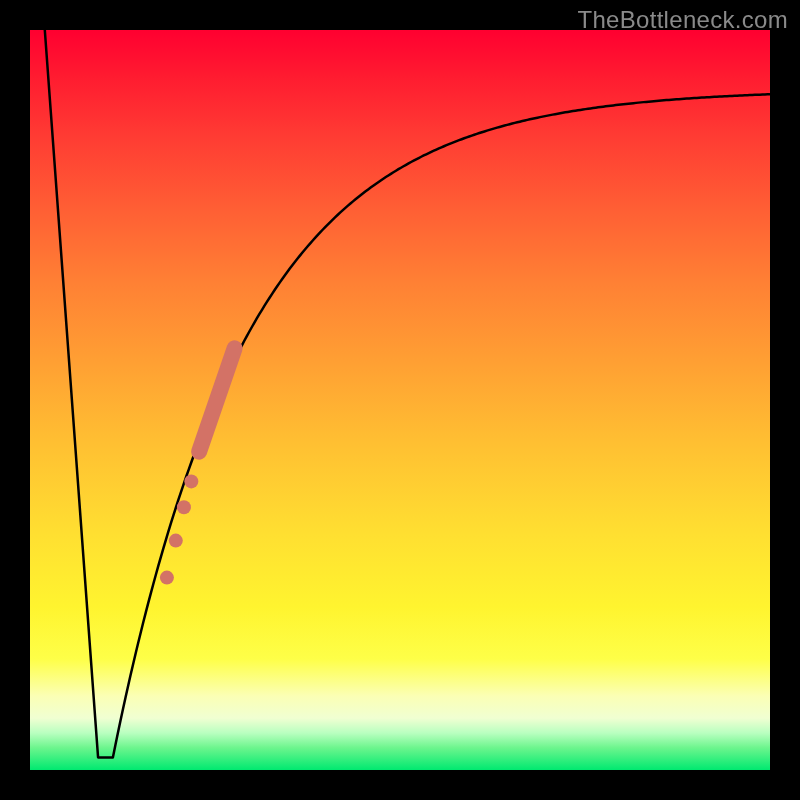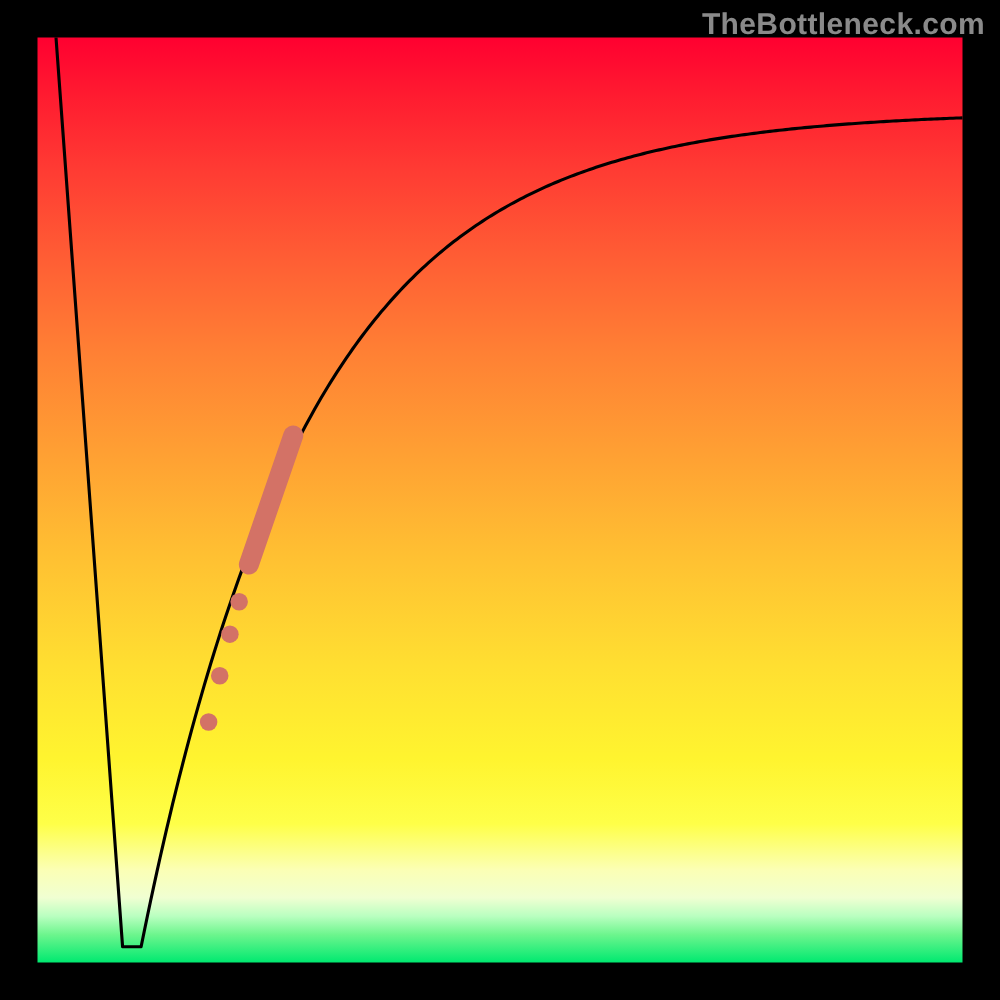--- a/index.html
+++ b/index.html
@@ -40,21 +40,20 @@
   }
   .watermark {
     position: absolute;
     top: 6px;
     right: 12px;
     font-family: Arial, Helvetica, sans-serif;
     font-size: 24px;
     color: #8a8a8a;
     letter-spacing: 0.3px;
     pointer-events: none;
-    font-weight: bold;
   }
   svg.curve {
     position: absolute;
     left: 0;
     top: 0;
     width: 740px;
     height: 740px;
     overflow: visible;
   }
   circle.scatter {

